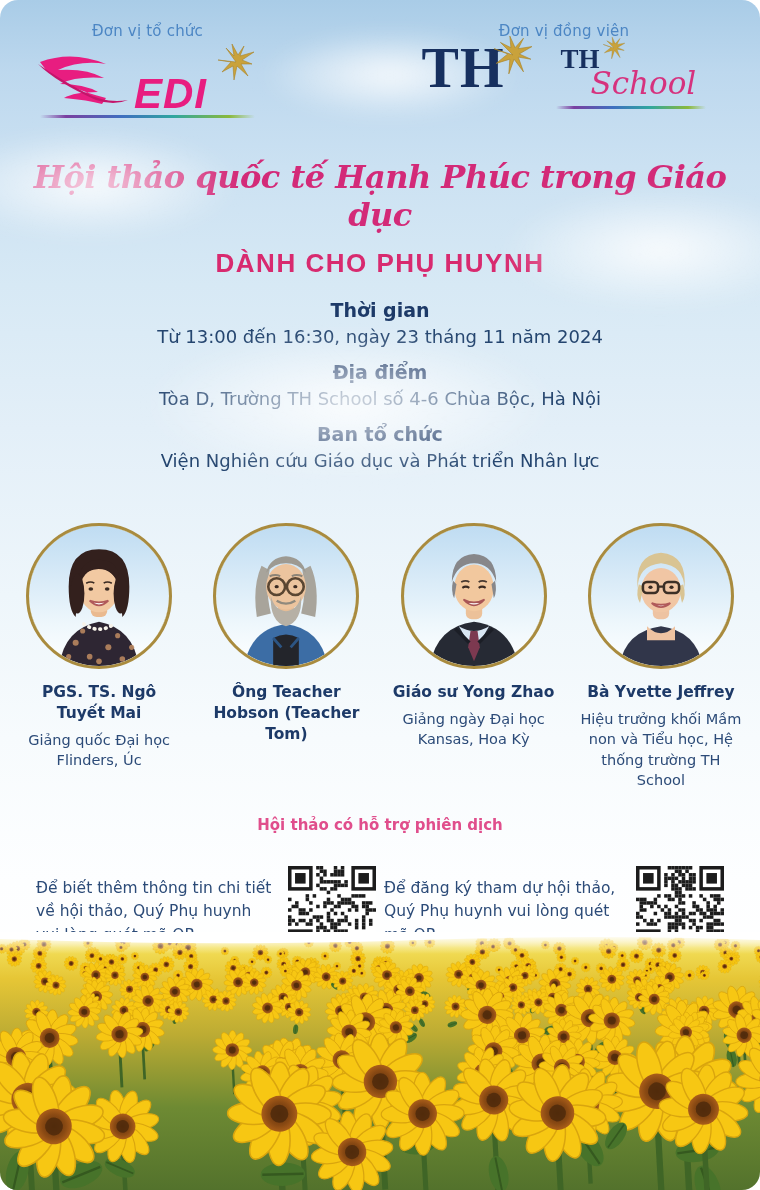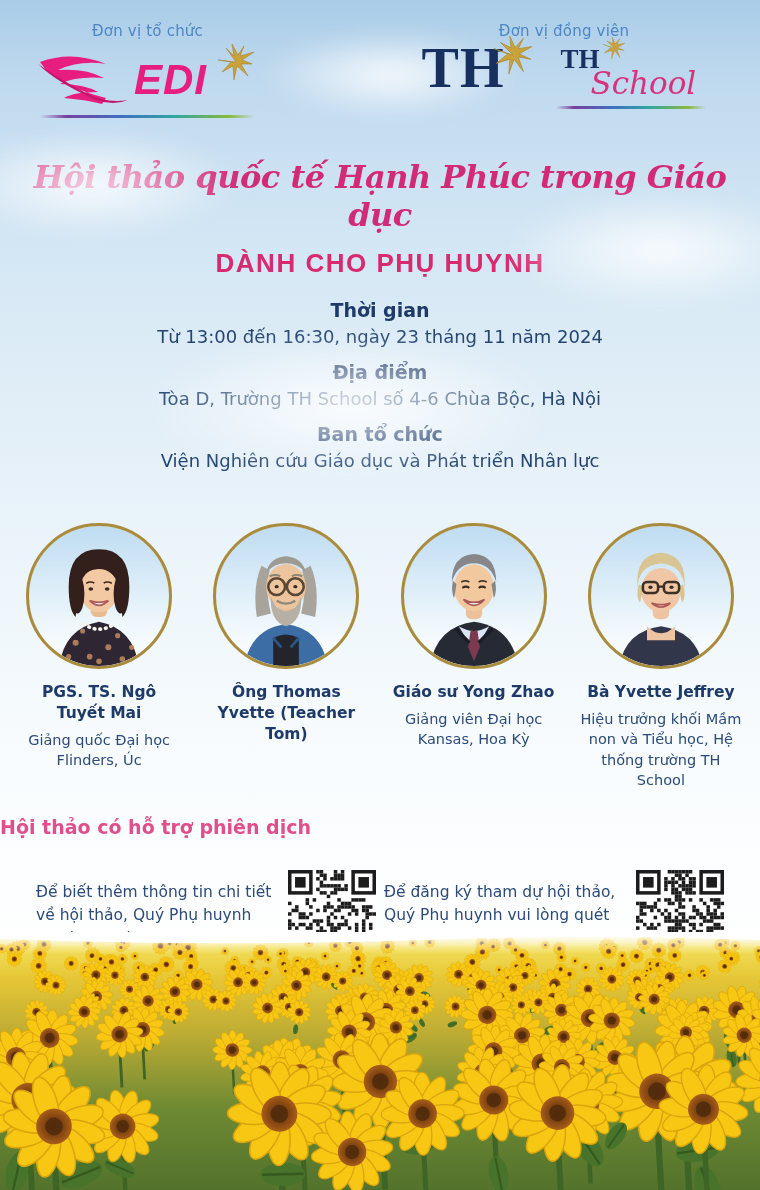--- a/index.html
+++ b/index.html
@@ -1,32 +1,33 @@
 <!DOCTYPE html>
 <html><head>
 <meta charset="utf-8">
 <style>
   * { margin:0; padding:0; box-sizing:border-box; }
   body { background:#ffffff; font-family:"DejaVu Sans", sans-serif; }
   .poster{
     position:relative; width:760px; height:1190px; overflow:hidden;
     background:linear-gradient(180deg,#a9cce7 0%,#bdd8ee 6%,#cbe1f2 14%,#d7e9f5 24%,
       #e3eff8 36%,#eef6fb 50%,#f7fbfd 62%,#fdfeff 74%,#ffffff 82%);
+    border-radius:18px;
   }
   .cloud{ position:absolute; border-radius:50%; filter:blur(10px);
     background:radial-gradient(ellipse at center, rgba(255,255,255,.85) 0%, rgba(255,255,255,0) 70%);
     pointer-events:none;}
   
   .header{ position:relative; display:flex; justify-content:space-between; padding:22px 36px 0 40px; }
   .org-label{ color:#4c86c4; font-size:15px; text-align:center; letter-spacing:.2px; }
   .org-left{ width:215px; }
   .org-right{ width:320px; }
   .edi-logo{ position:relative; margin-top:6px; height:72px; }
   .edi-wing{ position:absolute; left:-4px; top:2px; }
-  .edi-text{ position:absolute; left:94px; top:10px; font-size:42px; font-weight:800; font-style:italic;
+  .edi-text{ position:absolute; left:94px; top:24px; font-size:42px; font-weight:800; font-style:italic;
     color:#e81d80; font-family:"Liberation Sans", sans-serif; letter-spacing:1px;}
   .edi-flower{ position:absolute; left:176px; top:-4px; }
   .grad-line{ position:absolute; left:0; bottom:0; height:3px; width:100%; border-radius:2px;
     background:linear-gradient(90deg, rgba(120,60,160,0) 0%, #7a3fa0 12%, #3f6fc0 38%, #2fa6a0 62%, #8ab93c 88%, rgba(190,200,60,0) 100%);}
   .partner-logos{ display:flex; align-items:flex-start; gap:26px; margin-top:2px; justify-content:center;}
   .th-logo{ position:relative; padding-right:26px; }
   .th-big{ font-family:"Liberation Serif", serif; font-weight:700; font-size:56px; line-height:.95;
     color:#17305f; letter-spacing:1px; }
   .th-logo .flower{ position:absolute; right:-4px; top:-8px; }
   .th-school{ position:relative; padding:2px 4px 10px 4px; min-width:150px;}
@@ -47,21 +48,21 @@
   .detail .dvalue{ font-size:18px; }
   
   .speakers{ display:flex; justify-content:center; gap:25px; margin-top:52px; padding:0 18px; }
   .speaker{ width:176px; display:flex; flex-direction:column; align-items:center; }
   .photo{ width:146px; height:146px; border-radius:50%; border:3px solid #a98b3e; overflow:hidden;
     background:#dcecf7; box-shadow:0 0 0 1px #caa94f inset; }
   .photo svg{ display:block; width:100%; height:100%; }
   .sp-name{ margin-top:13px; text-align:center; font-weight:700; font-size:15.5px; color:#1d3a68; line-height:1.35;}
   .sp-role{ margin-top:6px; text-align:center; font-size:14.5px; color:#2c4b78; line-height:1.4; }
   
-  .note{ margin-top:26px; text-align:left; font-size:19px; font-weight:700; color:#e04e8c; }
+  .note{ margin-top:26px; text-align:center; font-size:15px; font-weight:700; color:#e04e8c; }
   .qr-row{ display:flex; justify-content:space-between; padding:0 36px; margin-top:32px; }
   .qr-block{ display:flex; align-items:center; gap:14px; width:340px; }
   .qr-text{ font-size:15.5px; color:#2c4b78; line-height:1.5; padding-top:4px; }
   .qr-svg{ width:88px; height:88px; flex:0 0 88px; background:#fff; }
   
   .field{ position:absolute; left:0; bottom:0; width:760px; height:258px; }
   .field svg{ display:block; width:760px; height:258px; }
 </style>
 </head>
 <body>
@@ -206,21 +207,21 @@
             <circle cx="52" cy="52" r="7.2" fill="none" stroke="#5a4632" stroke-width="2.2"></circle>
             <circle cx="68" cy="52" r="7.2" fill="none" stroke="#5a4632" stroke-width="2.2"></circle>
             <path d="M59 52 L61 52" stroke="#5a4632" stroke-width="2.2"></path>
             <ellipse cx="52" cy="52" rx="1.8" ry="1.4" fill="#3a2a22"></ellipse>
             <ellipse cx="68" cy="52" rx="1.8" ry="1.4" fill="#3a2a22"></ellipse>
             <path d="M46 43 Q51 41 55 43" stroke="#8c8477" stroke-width="1.8" fill="none"></path>
             <path d="M65 43 Q69 41 74 43" stroke="#8c8477" stroke-width="1.8" fill="none"></path>
           </g>
         </svg>
       </div>
-      <div class="sp-name">Ông Thomas Yvette (Teacher Tom)</div>
+      <div class="sp-name">Ông Teacher Hobson (Teacher Tom)</div>
     </div>
 
     <div class="speaker">
       <div class="photo">
         <svg viewBox="0 0 120 120">
           <defs>
             <clipPath id="cp3">
                 <circle cx="60" cy="60" r="60"></circle>
               </clipPath>
             <linearGradient id="sky3" x1="0" y1="0" x2="0" y2="1">
@@ -242,21 +243,21 @@
             <path d="M78 47 Q80 56 77 62 L75 50 Z" fill="#87878a"></path>
             <path d="M49 48 Q53 46 56 48" stroke="#4a3a30" stroke-width="1.6" fill="none"></path>
             <path d="M64 48 Q67 46 71 48" stroke="#4a3a30" stroke-width="1.6" fill="none"></path>
             <path d="M50 53 Q53 51 56 53" stroke="#3a2a22" stroke-width="1.8" fill="none"></path>
             <path d="M64 53 Q67 51 70 53" stroke="#3a2a22" stroke-width="1.8" fill="none"></path>
             <path d="M51 63 Q60 73 69 63 Q60 68 51 63 Z" fill="#fff" stroke="#a85555" stroke-width="1.6"></path>
           </g>
         </svg>
       </div>
       <div class="sp-name">Giáo sư Yong Zhao</div>
-      <div class="sp-role">Giảng viên Đại học Kansas, Hoa Kỳ</div>
+      <div class="sp-role">Giảng ngày Đại học Kansas, Hoa Kỳ</div>
     </div>
 
     <div class="speaker">
       <div class="photo">
         <svg viewBox="0 0 120 120">
           <defs>
             <clipPath id="cp4">
                 <circle cx="60" cy="60" r="60"></circle>
               </clipPath>
             <linearGradient id="sky4" x1="0" y1="0" x2="0" y2="1">

